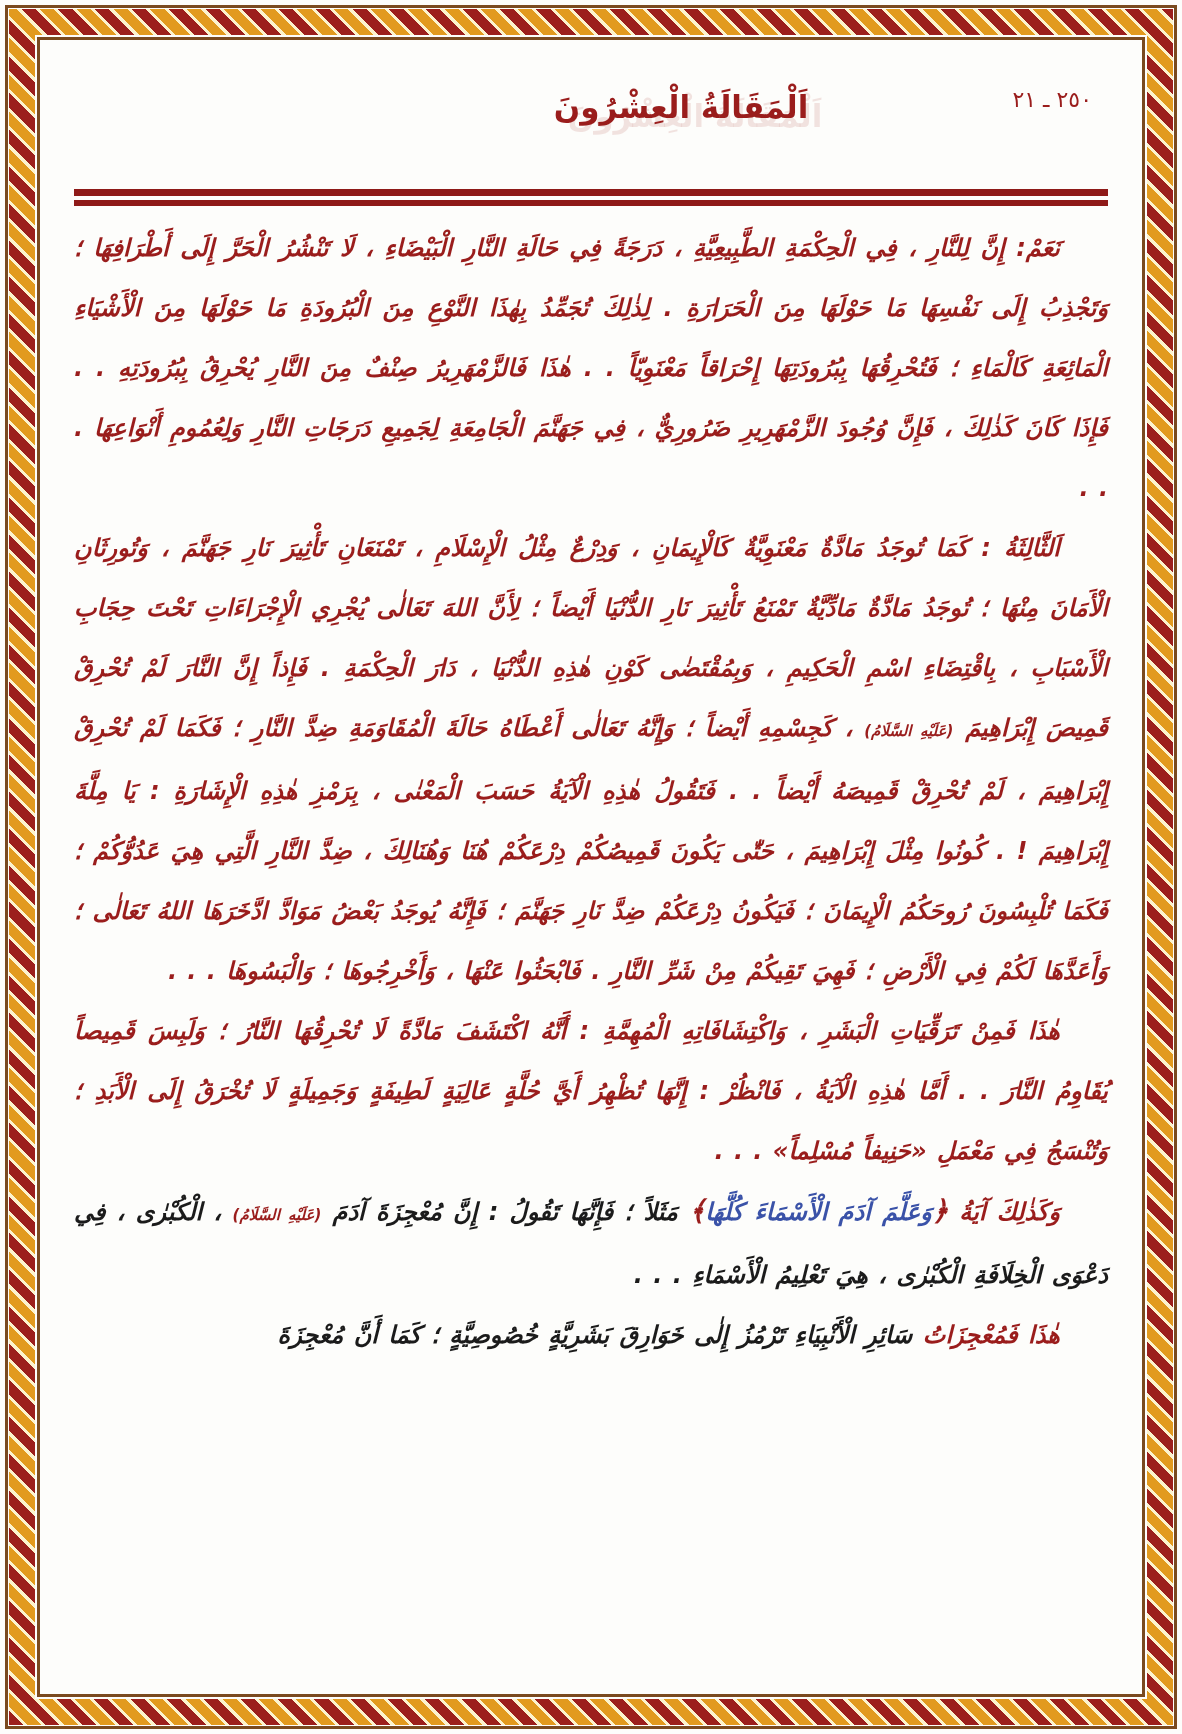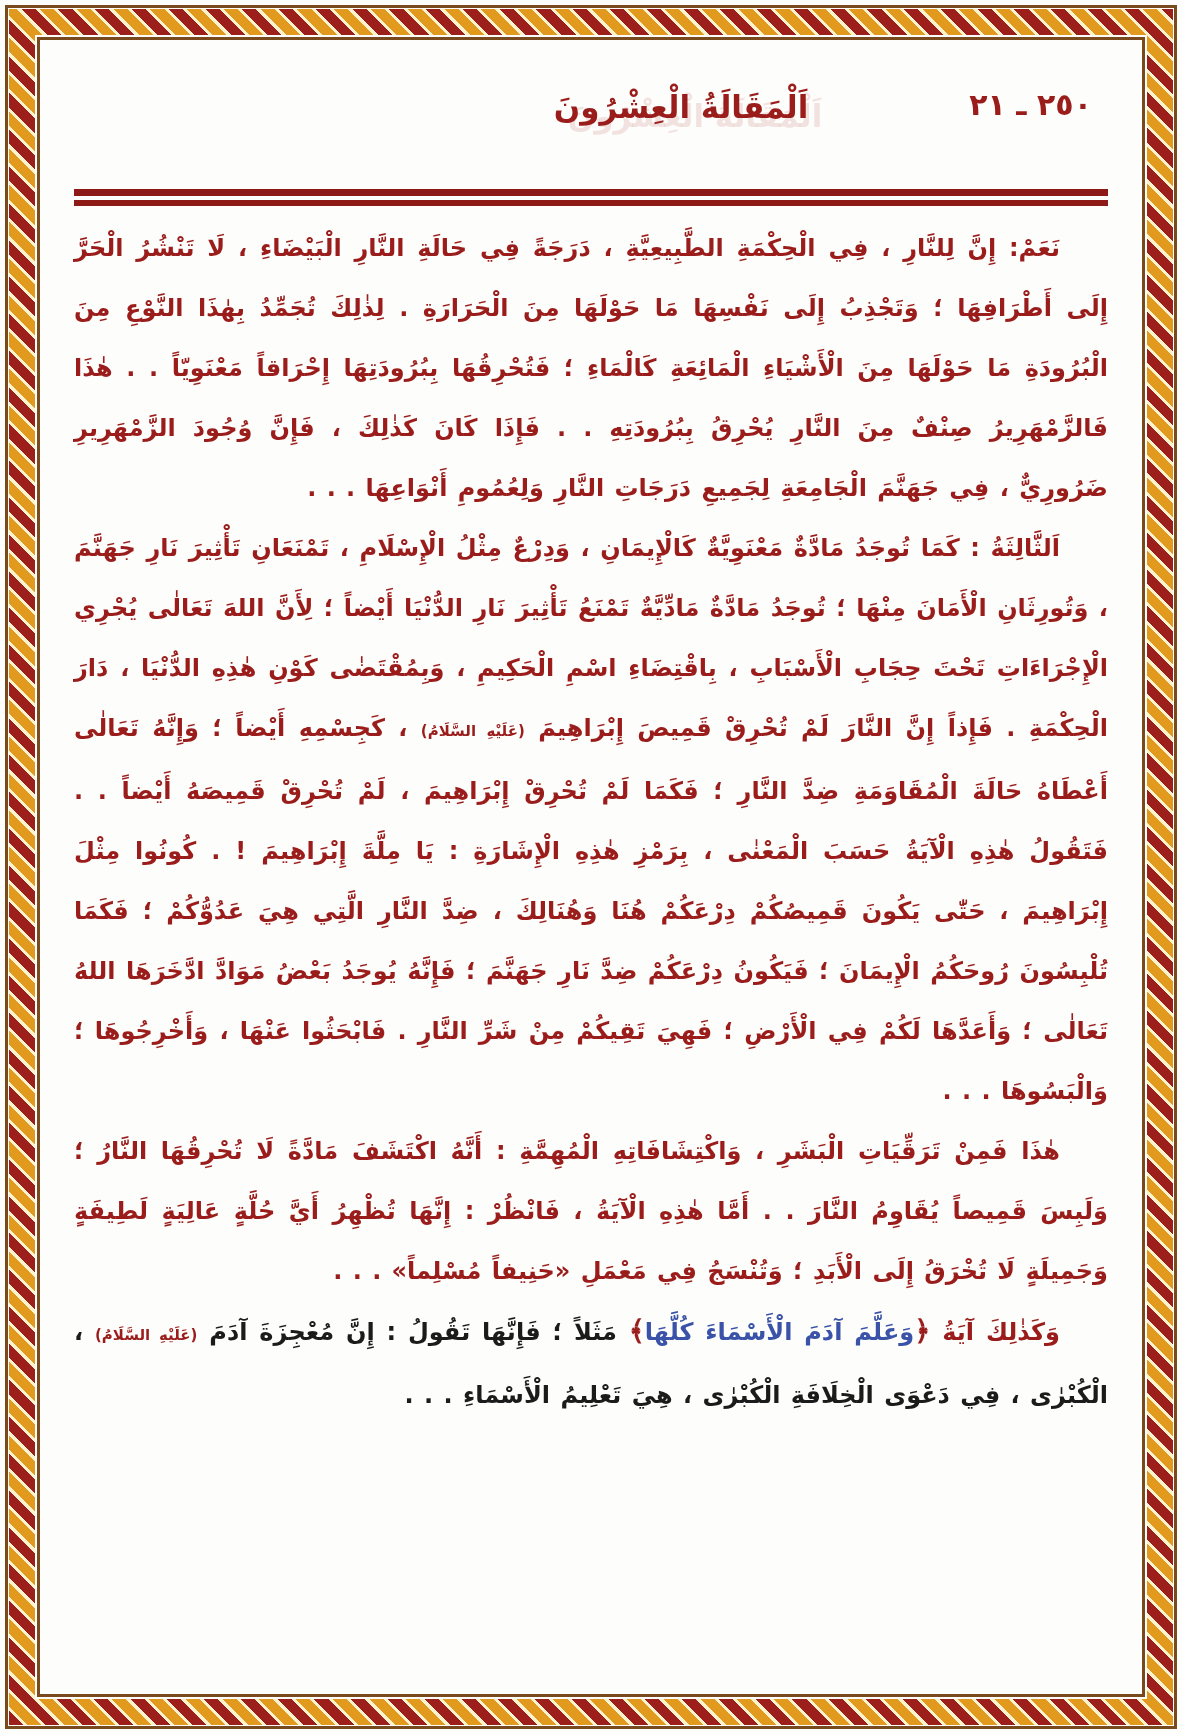--- a/index.html
+++ b/index.html
@@ -19,37 +19,37 @@
       var(--b-maroon) 0 10px, var(--b-cream) 10px 13px,
       var(--b-gold) 13px 23px, var(--b-cream) 23px 26px) 26 round;
   }
   .border-inner{position:absolute; inset:37px; border:3px solid var(--b-brown); pointer-events:none;}
   .content{position:absolute; inset:41px; padding:14px 33px 0 33px; direction:rtl;}
 
   
   .header{position:relative; height:120px;}
   .page-num{
     position:absolute; top:32px; right:16px; color:var(--red);
-    font-size:30px; font-weight:bold; letter-spacing:2px;
+    font-size:22px; font-weight:normal; letter-spacing:2px;
   }
   .title{
     margin:0; padding-top:34px; text-align:center; transform:translateX(90px);
     color:var(--red); font-size:31px; font-weight:bold;
     text-shadow:14px 9px 0 rgba(154,29,28,0.12);
   }
   .rule{margin-top:14px;}
   .rule .bar1{height:7px; background:var(--rule); margin-bottom:4px;}
   .rule .bar2{height:6px; background:var(--rule);}
 
   
   .body{margin-top:12px;}
   .para{
     margin:0; text-align:justify; text-indent:48px;
     font-size:24px; font-weight:bold; line-height:60px;
-    word-spacing:2px; color:var(--red);
+    word-spacing:2px; color:var(--red);font-style:italic;
   }
   .seg-red{color:var(--red);}
   .seg-black{color:var(--black);}
   .seg-blue{color:var(--blue);}
   .seg-bracket{color:var(--red); font-size:1.15em;}
   .seg-as-mark{color:var(--red); font-size:15px; letter-spacing:0;}
 </style>
 </head>
 <body>
 
@@ -65,15 +65,16 @@
     </div>
     <div class="rule">
       <div class="bar1"></div>
       <div class="bar2"></div>
     </div>
     <div class="body" id="body-root">
         <p class="para"><span class="seg-red">نَعَمْ: إِنَّ لِلنَّارِ ، فِي الْحِكْمَةِ الطَّبِيعِيَّةِ ، دَرَجَةً فِي حَالَةِ النَّارِ الْبَيْضَاءِ ، لَا تَنْشُرُ الْحَرَّ إِلَى أَطْرَافِهَا ؛ وَتَجْذِبُ إِلَى نَفْسِهَا مَا حَوْلَهَا مِنَ الْحَرَارَةِ . لِذٰلِكَ تُجَمِّدُ بِهٰذَا النَّوْعِ مِنَ الْبُرُودَةِ مَا حَوْلَهَا مِنَ الْأَشْيَاءِ الْمَائِعَةِ كَالْمَاءِ ؛ فَتُحْرِقُهَا بِبُرُودَتِهَا إِحْرَاقاً مَعْنَوِيّاً . . هٰذَا فَالزَّمْهَرِيرُ صِنْفٌ مِنَ النَّارِ يُحْرِقُ بِبُرُودَتِهِ . . فَإِذَا كَانَ كَذٰلِكَ ، فَإِنَّ وُجُودَ الزَّمْهَرِيرِ ضَرُورِيٌّ ، فِي جَهَنَّمَ الْجَامِعَةِ لِجَمِيعِ دَرَجَاتِ النَّارِ وَلِعُمُومِ أَنْوَاعِهَا . . .</span></p>
         <p class="para"><span class="seg-red">اَلثَّالِثَةُ : كَمَا تُوجَدُ مَادَّةٌ مَعْنَوِيَّةٌ كَالْإِيمَانِ ، وَدِرْعٌ مِثْلُ الْإِسْلَامِ ، تَمْنَعَانِ تَأْثِيرَ نَارِ جَهَنَّمَ ، وَتُورِثَانِ الْأَمَانَ مِنْهَا ؛ تُوجَدُ مَادَّةٌ مَادِّيَّةٌ تَمْنَعُ تَأْثِيرَ نَارِ الدُّنْيَا أَيْضاً ؛ لِأَنَّ اللهَ تَعَالٰى يُجْرِي الْإِجْرَاءَاتِ تَحْتَ حِجَابِ الْأَسْبَابِ ، بِاقْتِضَاءِ اسْمِ الْحَكِيمِ ، وَبِمُقْتَضٰى كَوْنِ هٰذِهِ الدُّنْيَا ، دَارَ الْحِكْمَةِ . فَإِذاً إِنَّ النَّارَ لَمْ تُحْرِقْ قَمِيصَ إِبْرَاهِيمَ </span><span class="seg-as-mark">(عَلَيْهِ السَّلَامُ)</span><span class="seg-red"> ، كَجِسْمِهِ أَيْضاً ؛ وَإِنَّهُ تَعَالٰى أَعْطَاهُ حَالَةَ الْمُقَاوَمَةِ ضِدَّ النَّارِ ؛ فَكَمَا لَمْ تُحْرِقْ إِبْرَاهِيمَ ، لَمْ تُحْرِقْ قَمِيصَهُ أَيْضاً . . فَتَقُولُ هٰذِهِ الْآيَةُ حَسَبَ الْمَعْنٰى ، بِرَمْزِ هٰذِهِ الْإِشَارَةِ : يَا مِلَّةَ إِبْرَاهِيمَ ! . كُونُوا مِثْلَ إِبْرَاهِيمَ ، حَتّٰى يَكُونَ قَمِيصُكُمْ دِرْعَكُمْ هُنَا وَهُنَالِكَ ، ضِدَّ النَّارِ الَّتِي هِيَ عَدُوُّكُمْ ؛ فَكَمَا تُلْبِسُونَ رُوحَكُمُ الْإِيمَانَ ؛ فَيَكُونُ دِرْعَكُمْ ضِدَّ نَارِ جَهَنَّمَ ؛ فَإِنَّهُ يُوجَدُ بَعْضُ مَوَادَّ ادَّخَرَهَا اللهُ تَعَالٰى ؛ وَأَعَدَّهَا لَكُمْ فِي الْأَرْضِ ؛ فَهِيَ تَقِيكُمْ مِنْ شَرِّ النَّارِ . فَابْحَثُوا عَنْهَا ، وَأَخْرِجُوهَا ؛ وَالْبَسُوهَا . . .</span></p>
         <p class="para"><span class="seg-red">هٰذَا فَمِنْ تَرَقِّيَاتِ الْبَشَرِ ، وَاكْتِشَافَاتِهِ الْمُهِمَّةِ : أَنَّهُ اكْتَشَفَ مَادَّةً لَا تُحْرِقُهَا النَّارُ ؛ وَلَبِسَ قَمِيصاً يُقَاوِمُ النَّارَ . . أَمَّا هٰذِهِ الْآيَةُ ، فَانْظُرْ : إِنَّهَا تُظْهِرُ أَيَّ حُلَّةٍ عَالِيَةٍ لَطِيفَةٍ وَجَمِيلَةٍ لَا تُخْرَقُ إِلَى الْأَبَدِ ؛ وَتُنْسَجُ فِي مَعْمَلِ «حَنِيفاً مُسْلِماً» . . .</span></p>
         <p class="para"><span class="seg-red">وَكَذٰلِكَ آيَةُ </span><span class="seg-bracket">﴿</span><span class="seg-blue">وَعَلَّمَ آدَمَ الْأَسْمَاءَ كُلَّهَا</span><span class="seg-bracket">﴾</span><span class="seg-black"> مَثَلاً ؛ فَإِنَّهَا تَقُولُ : إِنَّ مُعْجِزَةَ آدَمَ </span><span class="seg-as-mark">(عَلَيْهِ السَّلَامُ)</span><span class="seg-black"> ، الْكُبْرٰى ، فِي دَعْوَى الْخِلَافَةِ الْكُبْرٰى ، هِيَ تَعْلِيمُ الْأَسْمَاءِ . . .</span></p>
+        <p class="para"><span class="seg-red">هٰذَا فَمُعْجِزَاتُ </span><span class="seg-black">سَائِرِ الْأَنْبِيَاءِ تَرْمُزُ إِلٰى خَوَارِقَ بَشَرِيَّةٍ خُصُوصِيَّةٍ ؛ كَمَا أَنَّ مُعْجِزَةَ</span></p>
       </div>
   </div>
 </div>
 
 </body></html>

